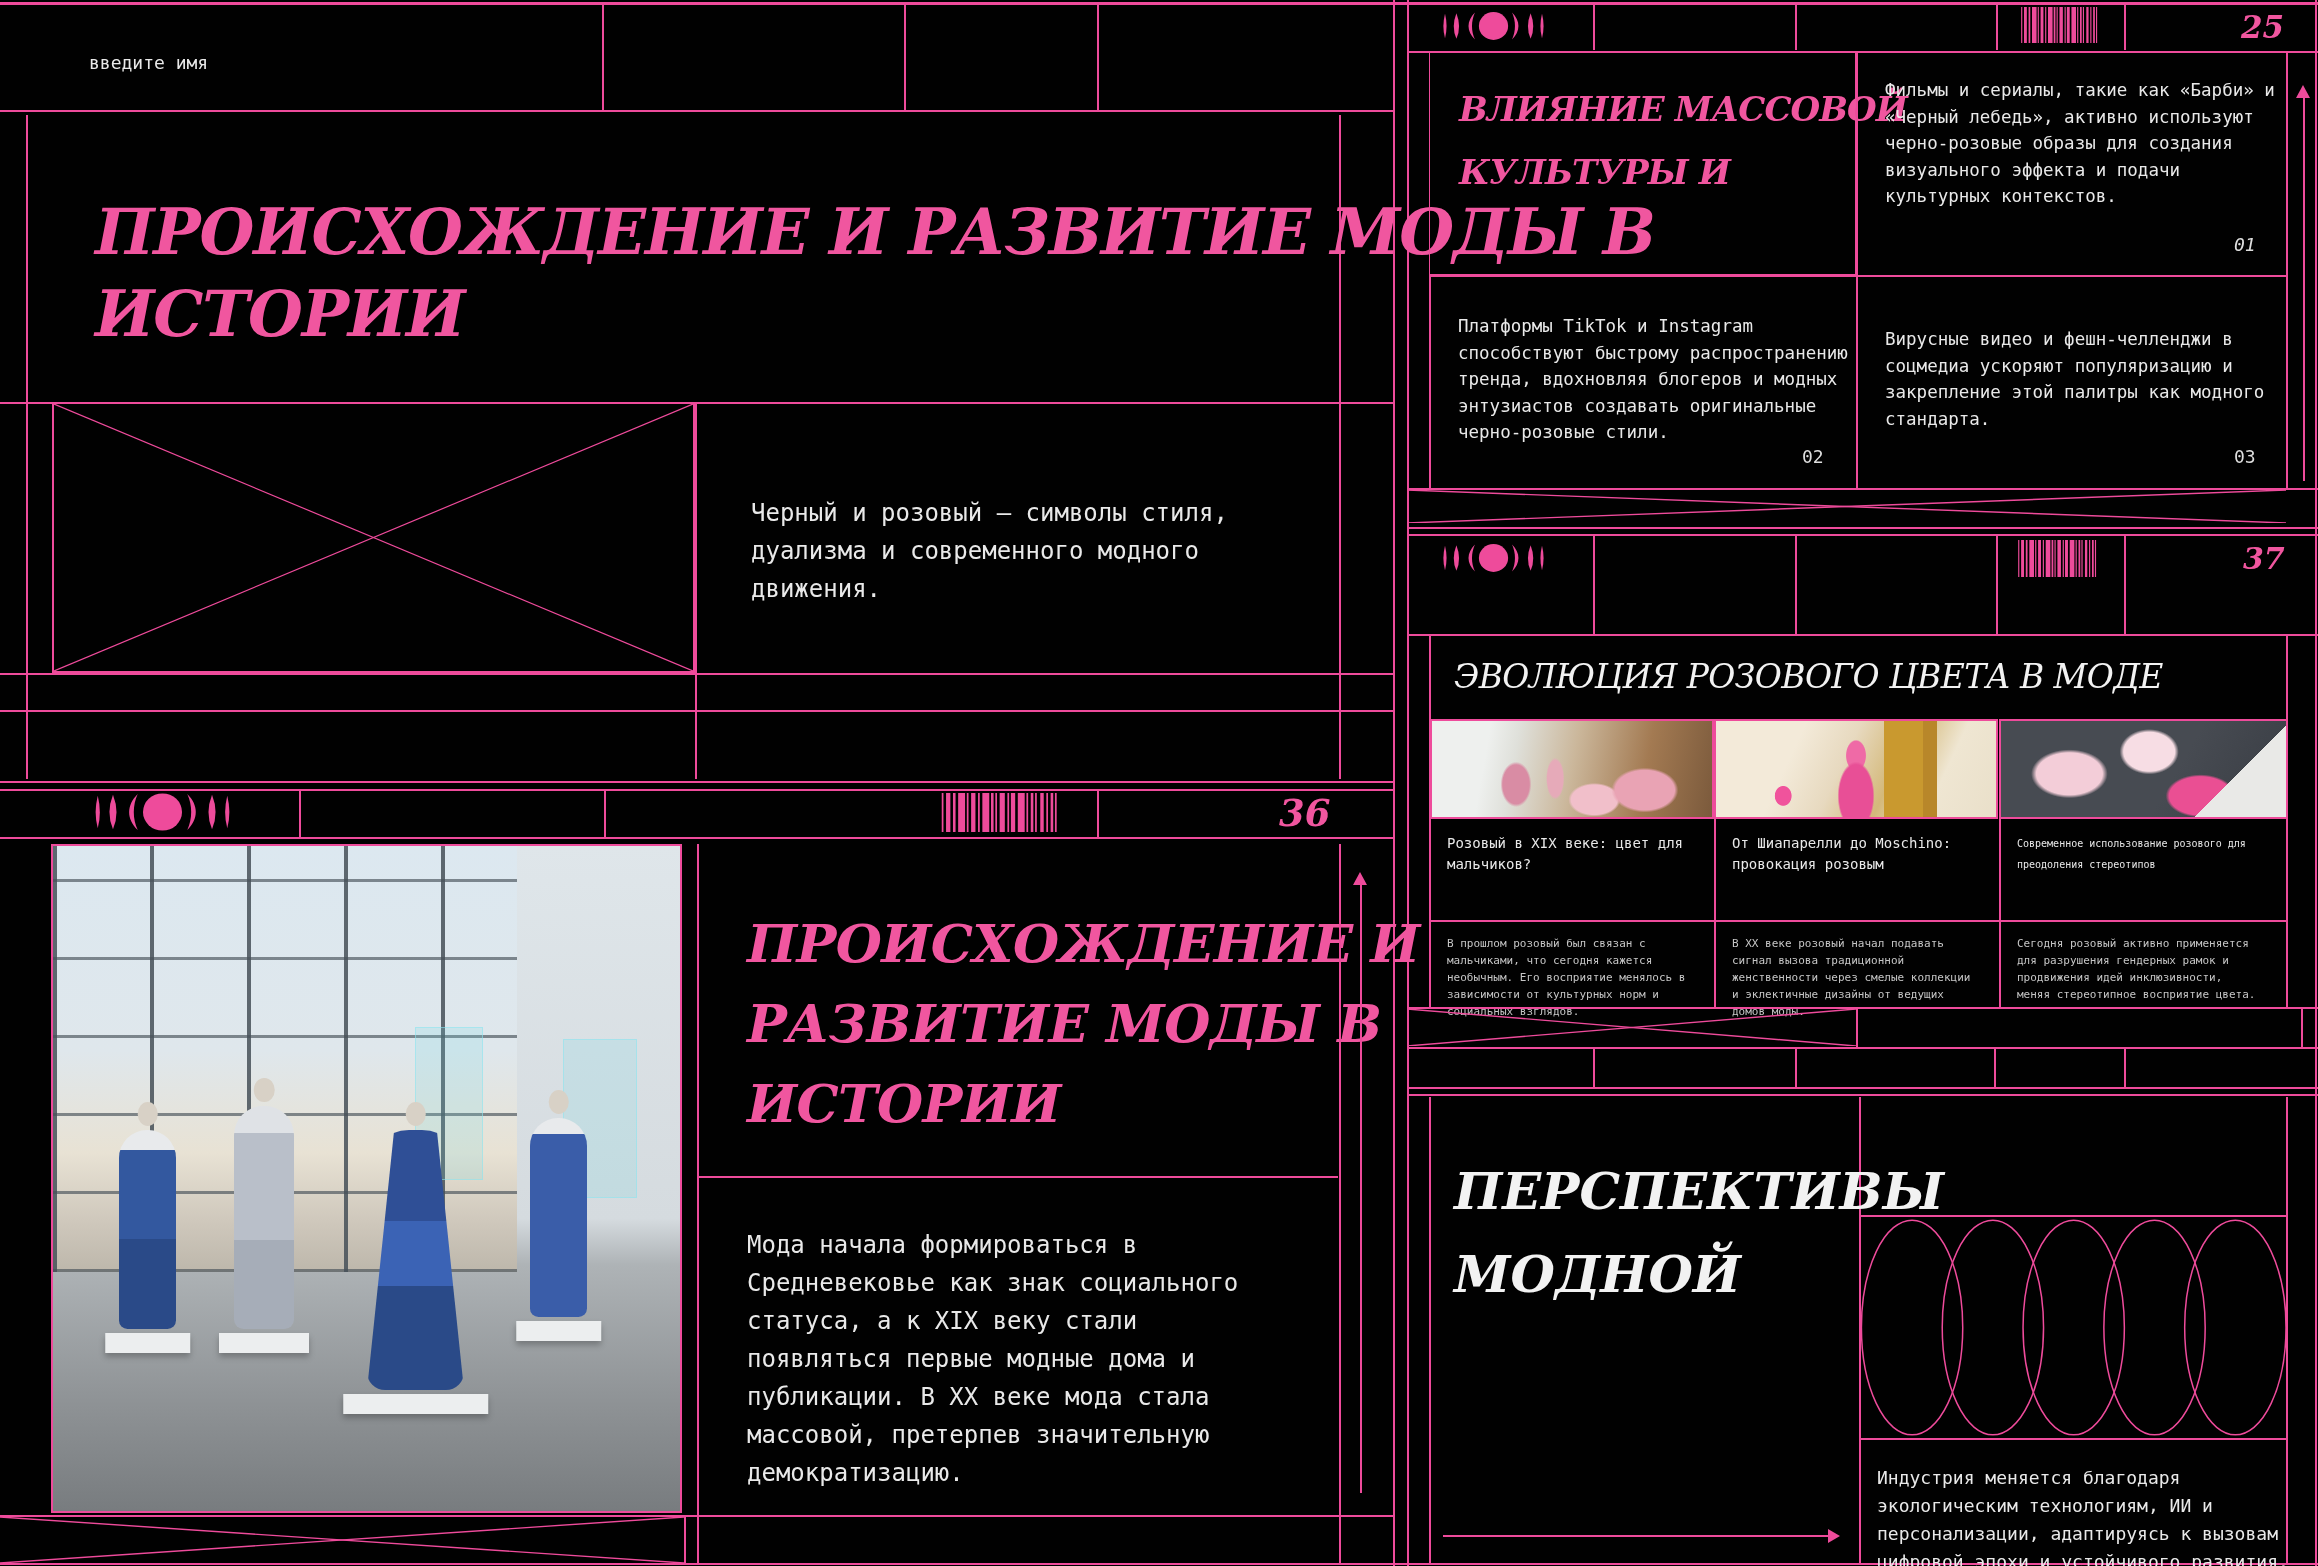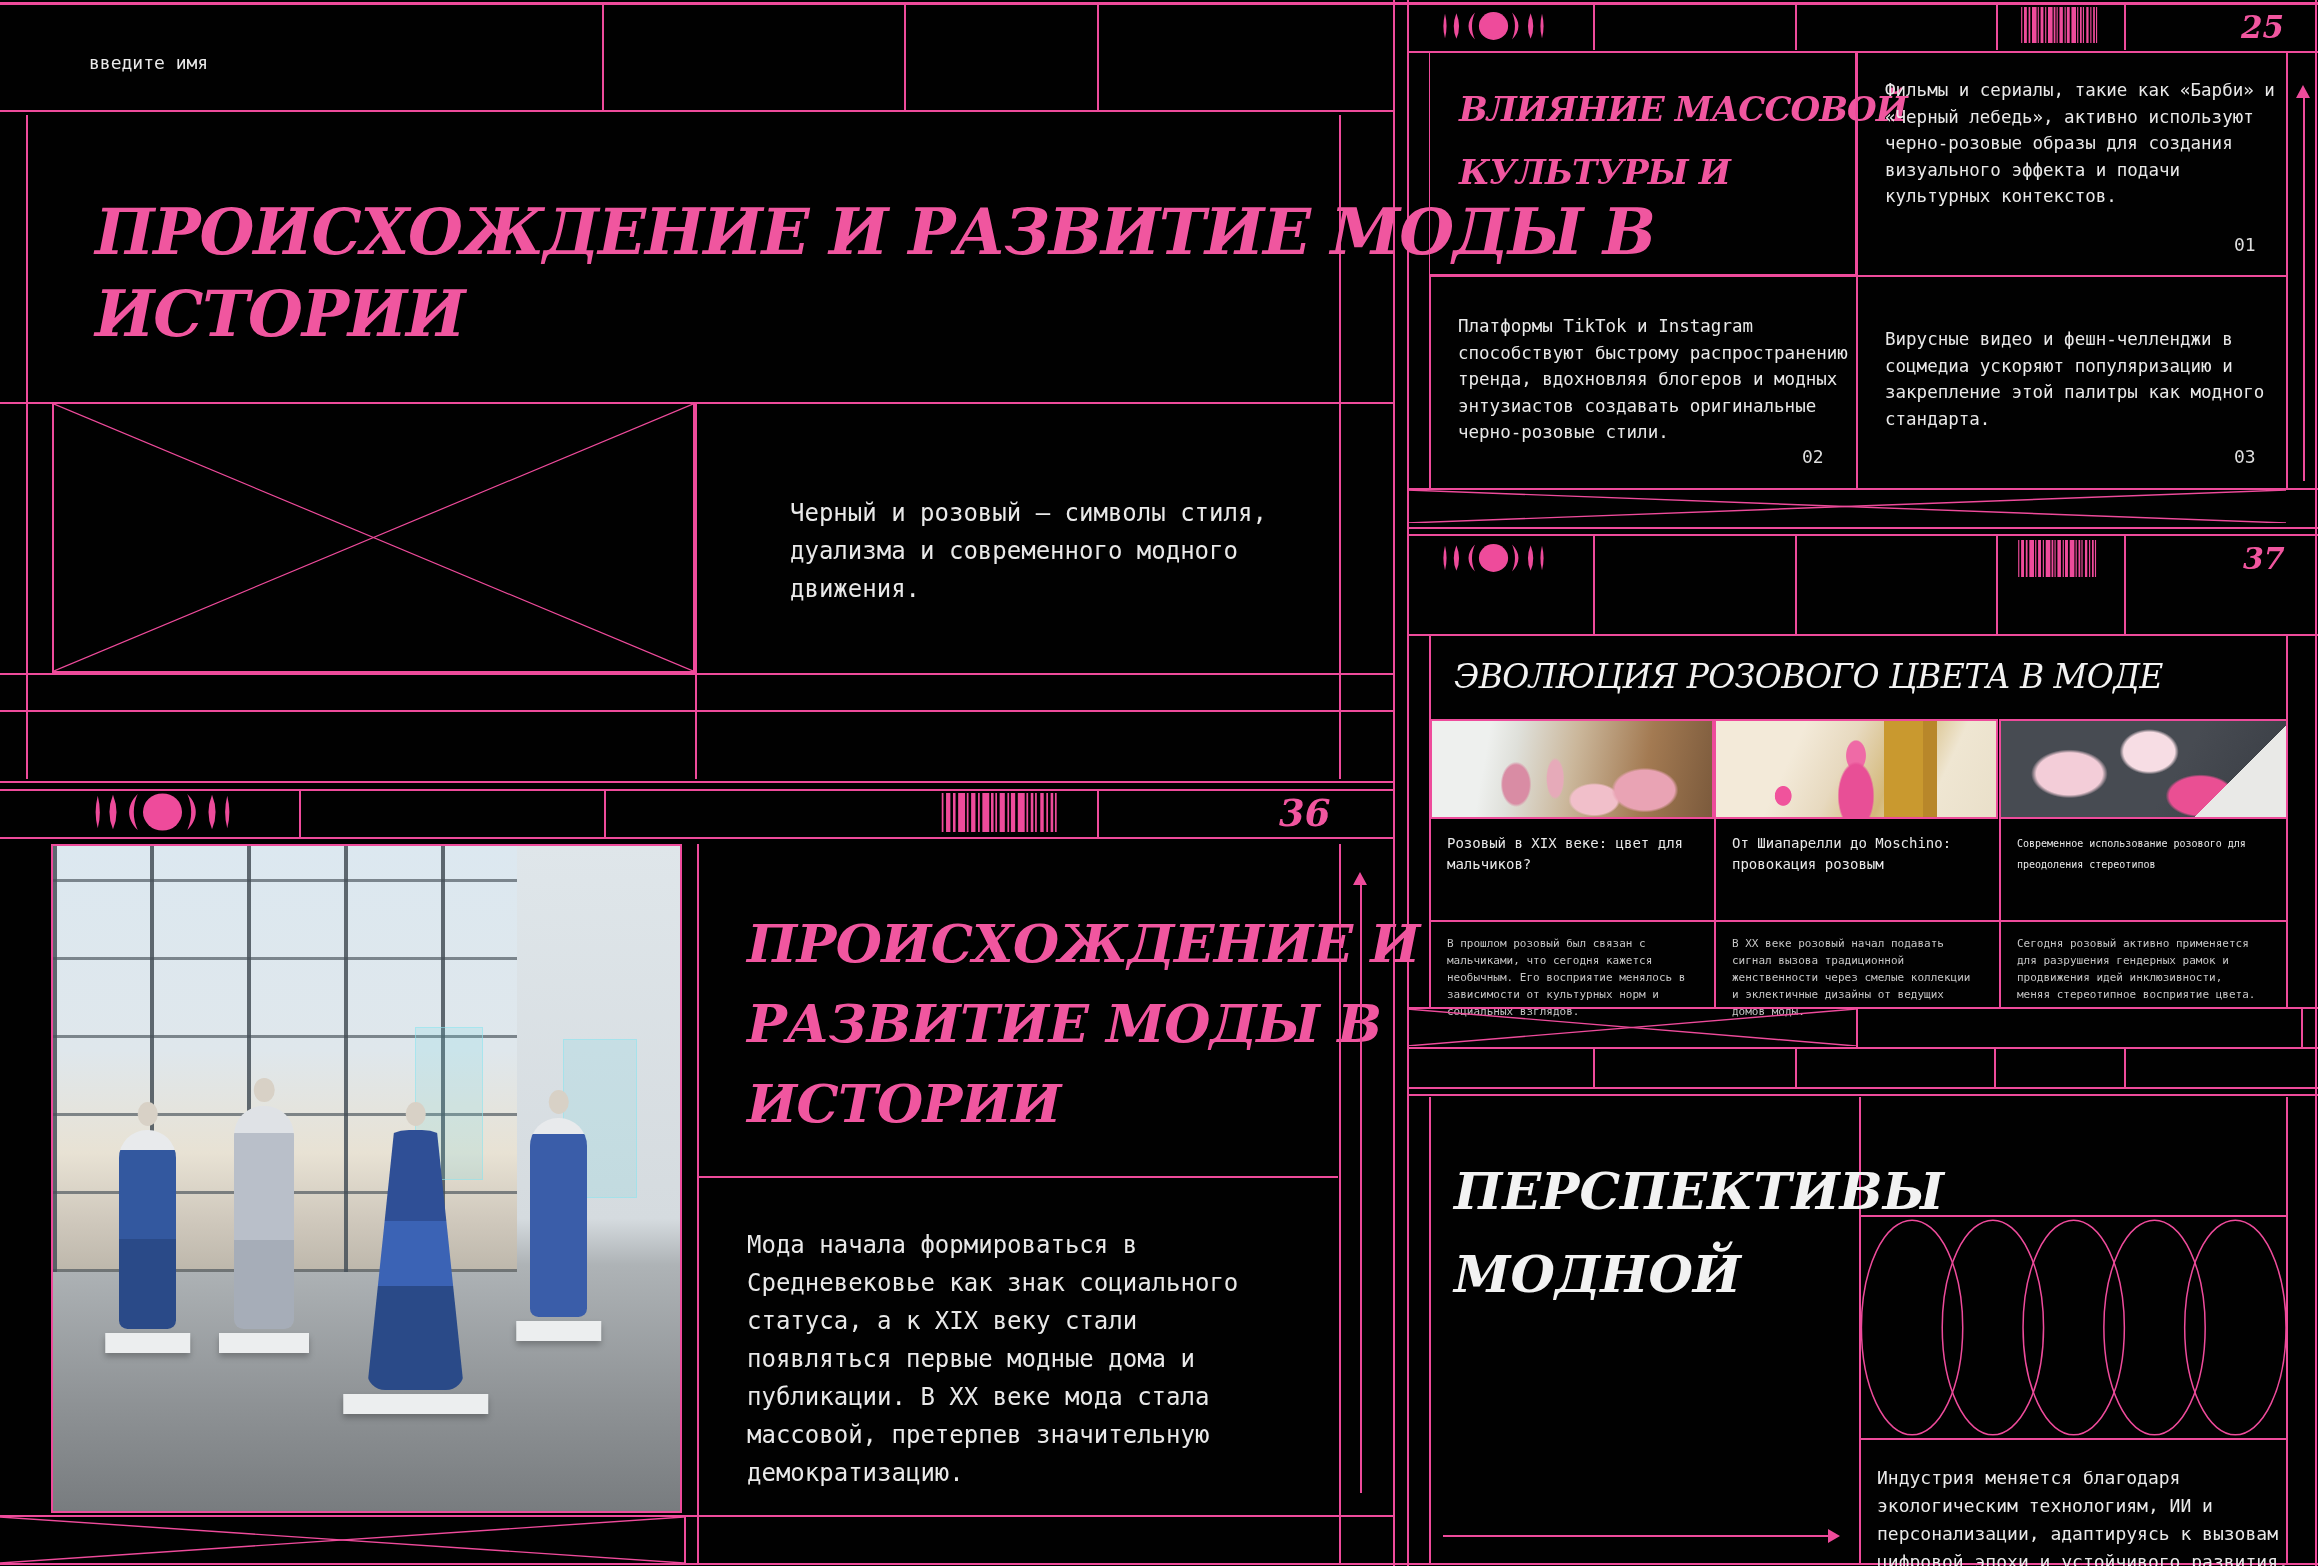--- a/index.html
+++ b/index.html
@@ -69,21 +69,21 @@
     <div class="abs" style="left:52px;top:402px;width:643px;height:271px;border:2.4px solid var(--pink);box-sizing:border-box;">
       <svg class="deco" width="100%" height="100%" viewBox="0 0 100 100" preserveAspectRatio="none">
         <line x1="0" y1="0" x2="100" y2="100" stroke="currentColor" stroke-width="1.2" vector-effect="non-scaling-stroke"></line>
         <line x1="0" y1="100" x2="100" y2="0" stroke="currentColor" stroke-width="1.2" vector-effect="non-scaling-stroke"></line>
       </svg>
     </div>
     <div class="vl" style="left:695px;top:402px;height:377px;"></div>
     <div class="hl" style="left:0;top:673px;width:1395px;"></div>
     <div class="hl" style="left:0;top:710px;width:1395px;"></div>
 
-    <div class="abs mono" style="left:790px;top:494px;width:531px;font-size:24px;line-height:38px;">Черный и розовый — символы стиля, дуализма и современного модного движения.</div>
+    <div class="abs mono" style="left:751px;top:494px;width:531px;font-size:24px;line-height:38px;">Черный и розовый — символы стиля, дуализма и современного модного движения.</div>
   </div>
 
   <div>
     <div class="hl" style="left:0;top:781px;width:1395px;"></div>
     <div class="hl" style="left:0;top:789px;width:1395px;"></div>
     <div class="vl" style="left:299px;top:789px;height:48px;"></div>
     <div class="vl" style="left:604px;top:789px;height:48px;"></div>
     <div class="vl" style="left:1097px;top:789px;height:48px;"></div>
     <div class="hl" style="left:0;top:837px;width:1395px;"></div>
 
@@ -228,21 +228,21 @@
       <div class="title-line">КУЛЬТУРЫ И</div>
     </div>
 
     <div class="vl" style="left:1856px;top:51px;height:437px;"></div>
     <div class="vl" style="left:2286px;top:51px;height:437px;"></div>
     <div class="vl" style="left:1429px;top:275px;height:213px;"></div>
     <div class="hl" style="left:1429px;top:275px;width:857px;height:1.8px;"></div>
     <div class="hl" style="left:1407px;top:488px;width:912px;"></div>
 
     <div class="abs mono" style="left:1885px;top:77px;width:406px;font-size:17.5px;line-height:26.6px;">Фильмы и сериалы, такие как «Барби» и «Черный лебедь», активно используют черно-розовые образы для создания визуального эффекта и подачи культурных контекстов.</div>
-    <div class="abs blocknum" style="left:2234px;top:234px;font-size:18px;">01</div>
+    <div class="abs blocknum" style="left:2234px;top:234px;font-size:18px;font-style:italic;">01</div>
 
     <div class="abs mono" style="left:1458px;top:313px;width:406px;font-size:17.5px;line-height:26.6px;">Платформы TikTok и Instagram способствуют быстрому распространению тренда, вдохновляя блогеров и модных энтузиастов создавать оригинальные черно-розовые стили.</div>
     <div class="abs blocknum" style="left:1802px;top:446px;font-size:18px;">02</div>
 
     <div class="abs mono" style="left:1885px;top:326px;width:406px;font-size:17.5px;line-height:26.6px;">Вирусные видео и фешн-челленджи в соцмедиа ускоряют популяризацию и закрепление этой палитры как модного стандарта.</div>
     <div class="abs blocknum" style="left:2234px;top:446px;font-size:18px;">03</div>
 
     <div class="vl" style="left:2303px;top:95px;height:386px;"></div>
     <div class="tri-up" style="left:2296px;top:85px;"></div>
 

